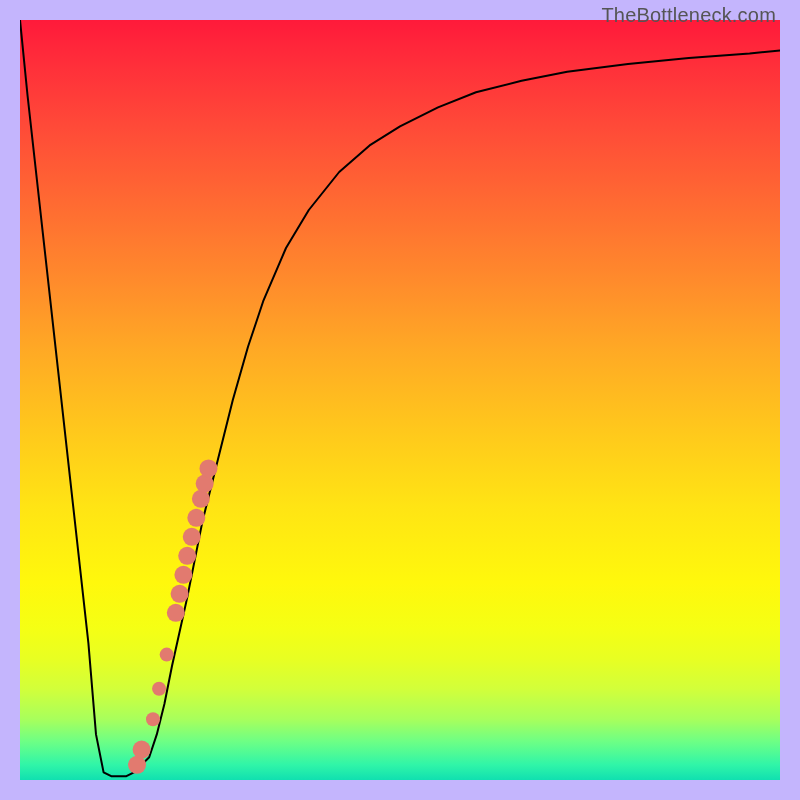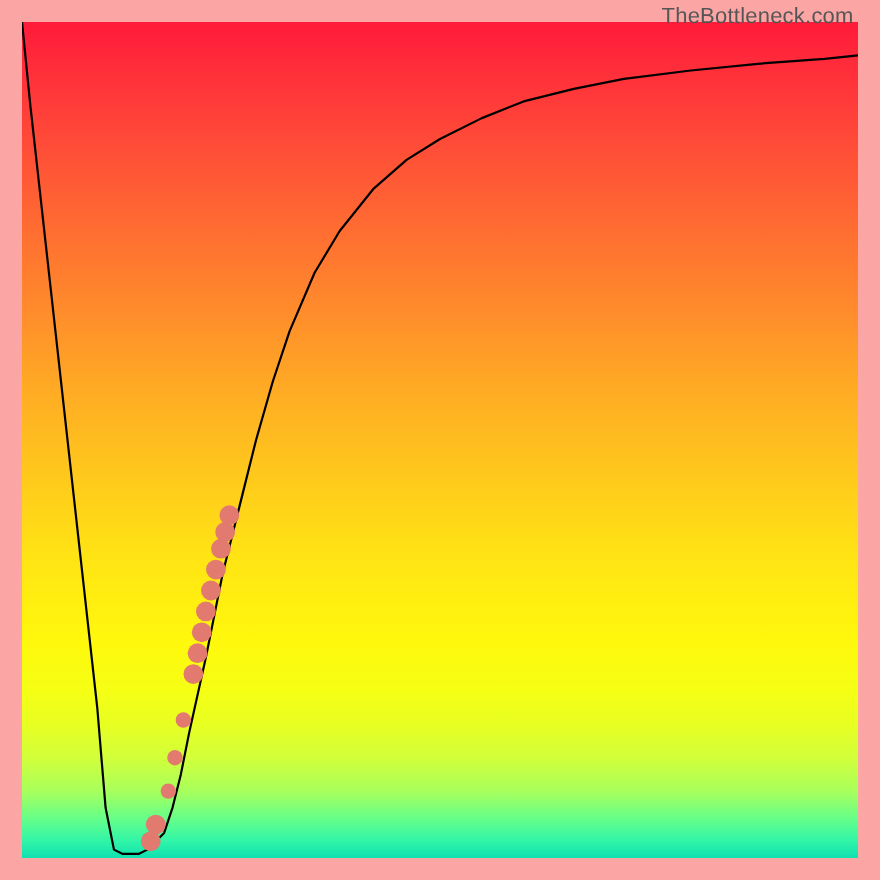--- a/index.html
+++ b/index.html
@@ -8,21 +8,21 @@
     width: 800px;
     height: 800px;
     overflow: hidden;
     background: #000;
     font-family: Arial, Helvetica, sans-serif;
   }
   .frame {
     position: relative;
     width: 800px;
     height: 800px;
-    background: #fca5a5;
+    background: #c4b5fd;
   }
   .plot {
     position: absolute;
     left: 20px;
     top: 20px;
     width: 760px;
     height: 760px;
     background: linear-gradient(to bottom,
       #ff1a3a 0%,
       #ff2f3a 6%,

